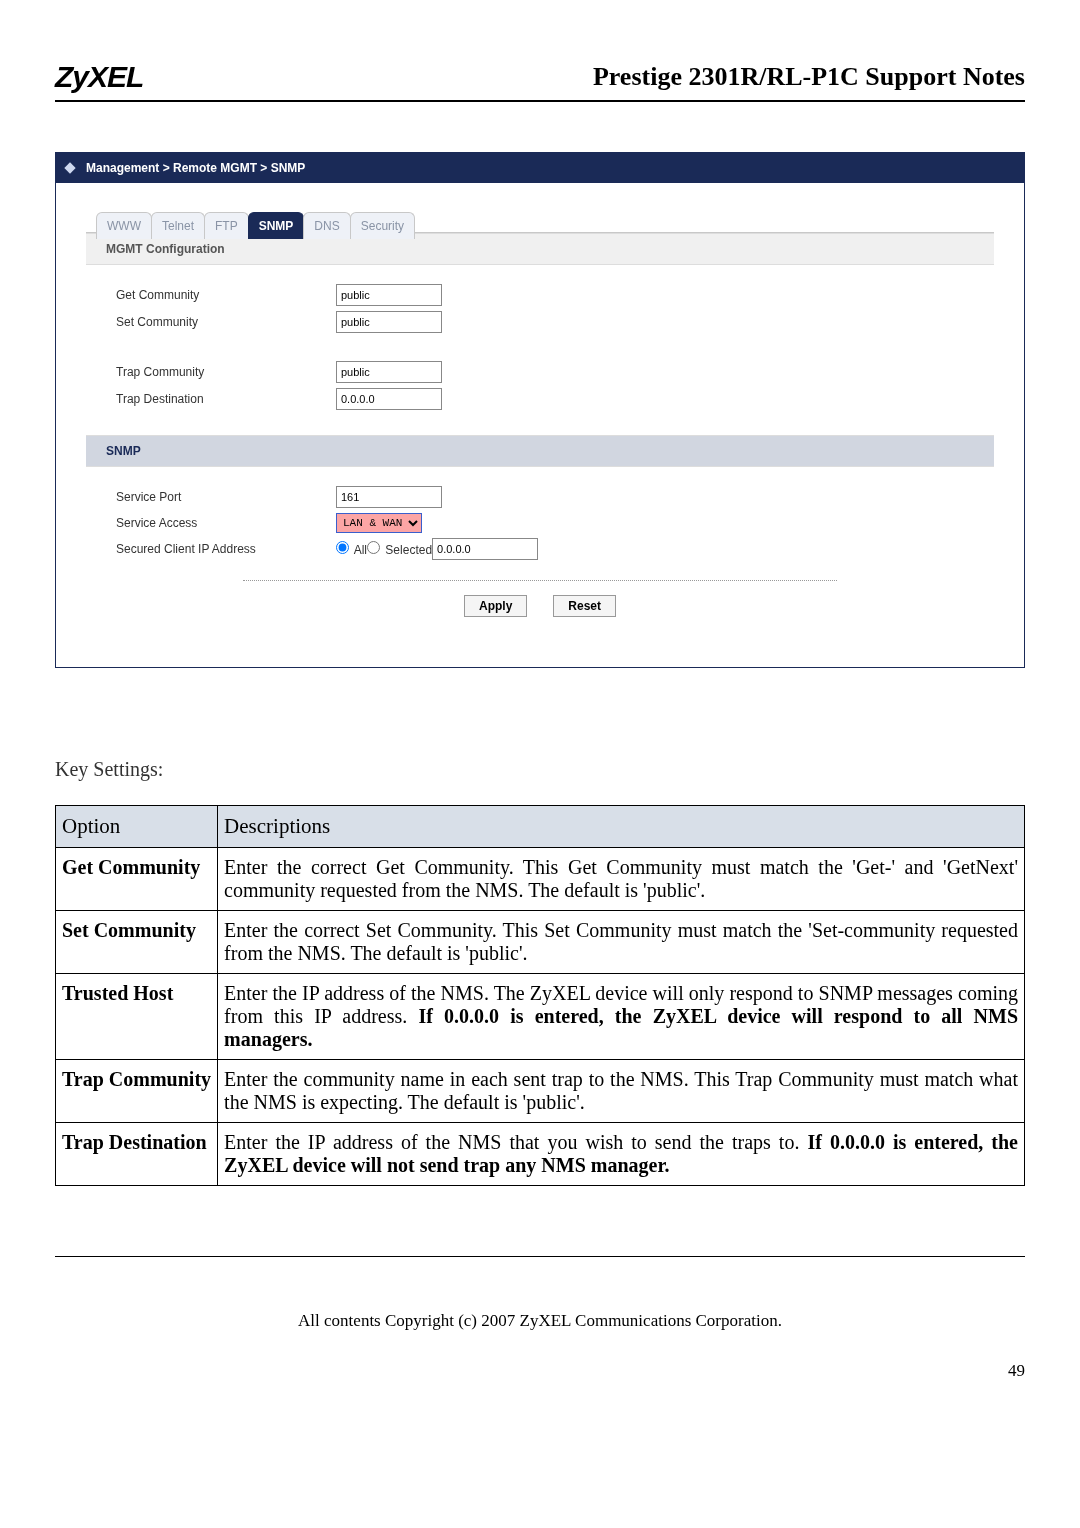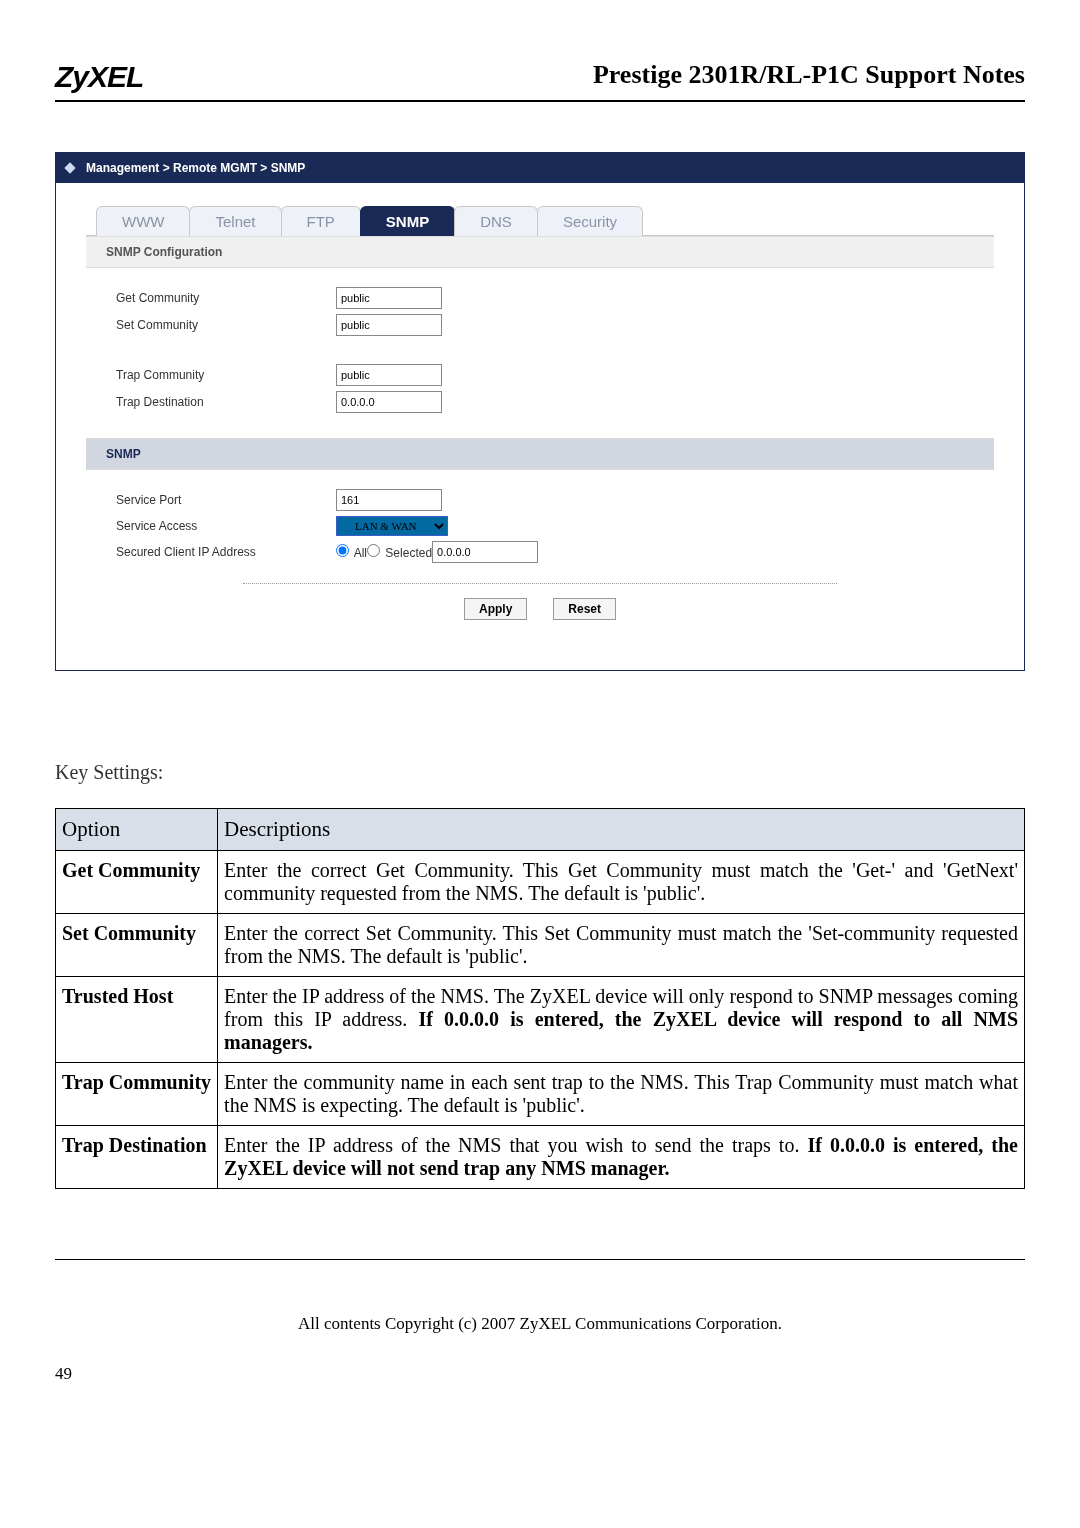--- a/index.html
+++ b/index.html
@@ -6,21 +6,21 @@
     font-family: "Times New Roman", serif;
     margin: 0;
     padding: 60px 55px;
     width: 1080px;
     box-sizing: border-box;
     color: #000;
     background: #fff;
   }
   .page-header {
     display: flex;
-    align-items: flex-start;
+    align-items: center;
     justify-content: space-between;
     border-bottom: 2px solid #000;
     padding-bottom: 6px;
     margin-bottom: 50px;
   }
   .logo {
     font-family: Arial, sans-serif;
     font-weight: 900;
     font-style: italic;
     font-size: 30px;
@@ -66,25 +66,25 @@
     border-bottom: 1px solid #c8c8c8;
     margin-bottom: 0;
     padding-left: 10px;
   }
   .tab {
     border: 1px solid #c8c8c8;
     border-bottom: none;
     border-radius: 6px 6px 0 0;
     background: #eef1f7;
     color: #8a94a6;
-    font-size: 15px;
-    padding: 6px 25px;
+    font-size: 12px;
+    padding: 6px 10px;
     margin-right: -1px;
     position: relative;
-    top: 1px;
+    top: 7px;
     cursor: pointer;
   }
   .tab.active {
     background: #1a2a57;
     color: #fff;
     font-weight: bold;
     border-color: #1a2a57;
   }
   .section-heading {
     background: #f0f0f0;
@@ -115,25 +115,25 @@
   .form-row input[type=text] {
     font-family: Arial;
     font-size: 11px;
     border: 1px solid #888;
     padding: 2px 4px;
     width: 96px;
     height: 16px;
     background: #fff;
   }
   .form-row select {
-    font-family: Liberation Serif, serif;
+    font-family: Liberation Mono, monospace;
     font-size: 11px;
     border: 1px solid #3a5fcd;
-    background: #0369a1;
-    padding: 1px 14px;
+    background: #fca5a5;
+    padding: 1px 2px;
     height: 20px;
   }
   .radio-group {
     display: flex;
     align-items: center;
   }
   .radio-group input[type=radio] { margin: 0 2px 0 0; }
   .divider {
     border-top: 1px dotted #999;
     margin: 20px auto 14px auto;
@@ -182,21 +182,21 @@
   }
   table.settings td.desc { text-align: justify; }
   .footer-line {
     border-top: 1px solid #000;
     margin-top: 70px;
     padding-top: 54px;
     text-align: center;
     font-size: 17px;
   }
   .page-num {
-    text-align: left;
+    text-align: right;
     font-size: 17px;
     margin-top: 30px;
   }
 </style>
 </head>
 <body>
 
 <div class="page-header">
   <span class="logo">ZyXEL</span>
   <span class="doc-title">Prestige 2301R/RL-P1C Support Notes</span>
@@ -210,21 +210,21 @@
   <div class="ui-body">
     <div class="tabs">
       <div class="tab">WWW</div>
       <div class="tab">Telnet</div>
       <div class="tab">FTP</div>
       <div class="tab active">SNMP</div>
       <div class="tab">DNS</div>
       <div class="tab">Security</div>
     </div>
 
-    <div class="section-heading">SNMP Configuration</div>
+    <div class="section-heading">MGMT Configuration</div>
     <div class="form-area">
       <div class="form-row">
         <span class="label">Get Community</span>
         <input type="text" value="public" style="">
       </div>
       <div class="form-row">
         <span class="label">Set Community</span>
         <input type="text" value="public" style="">
       </div>
       <div style="height:18px"></div>

